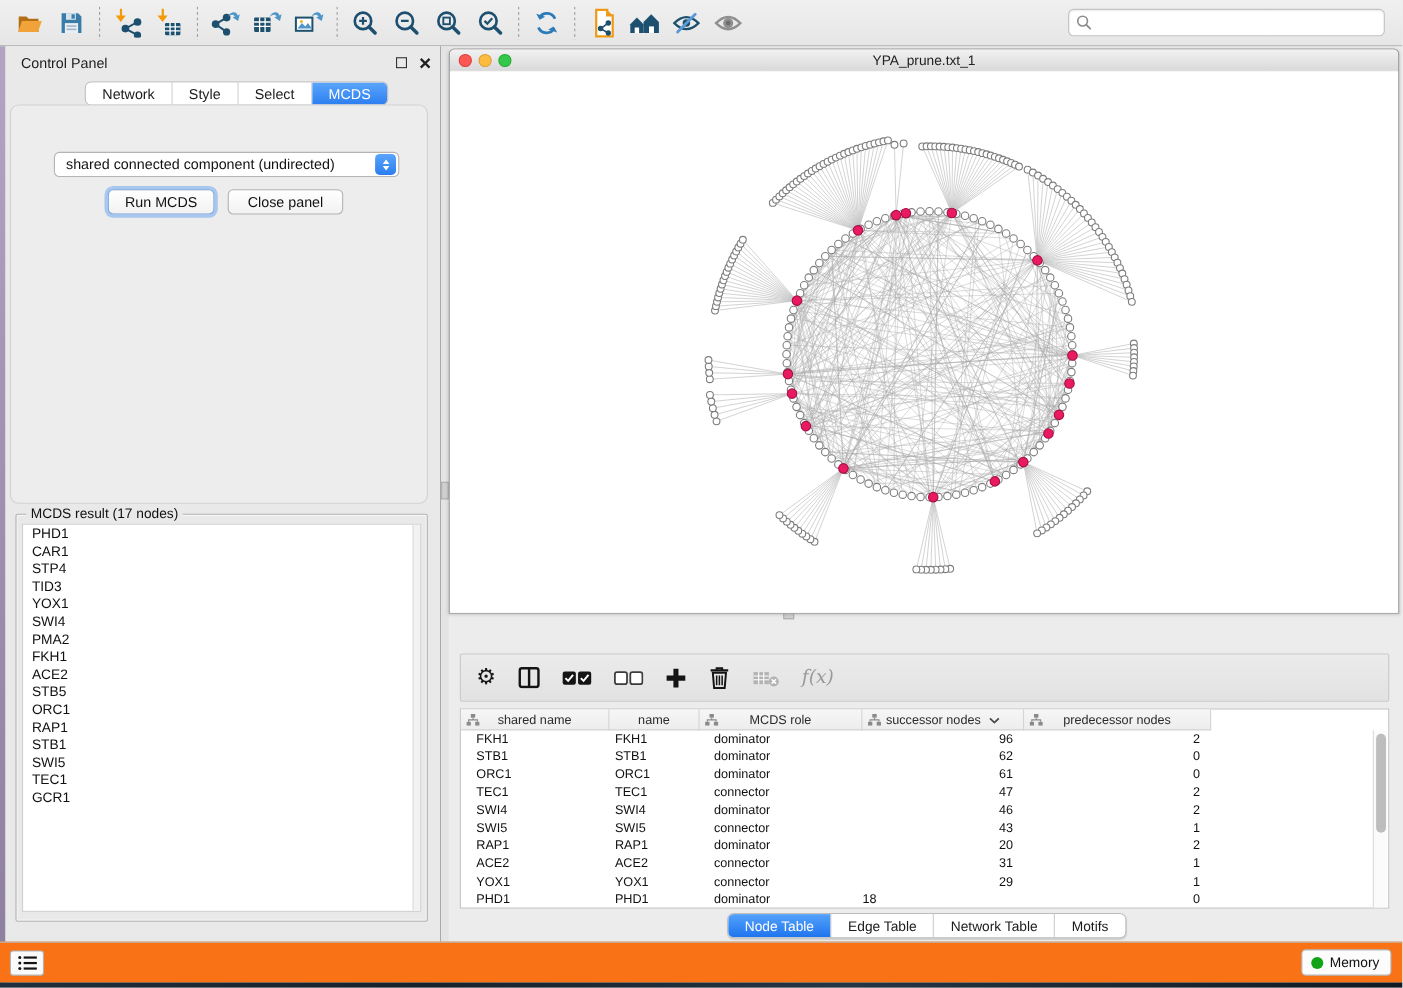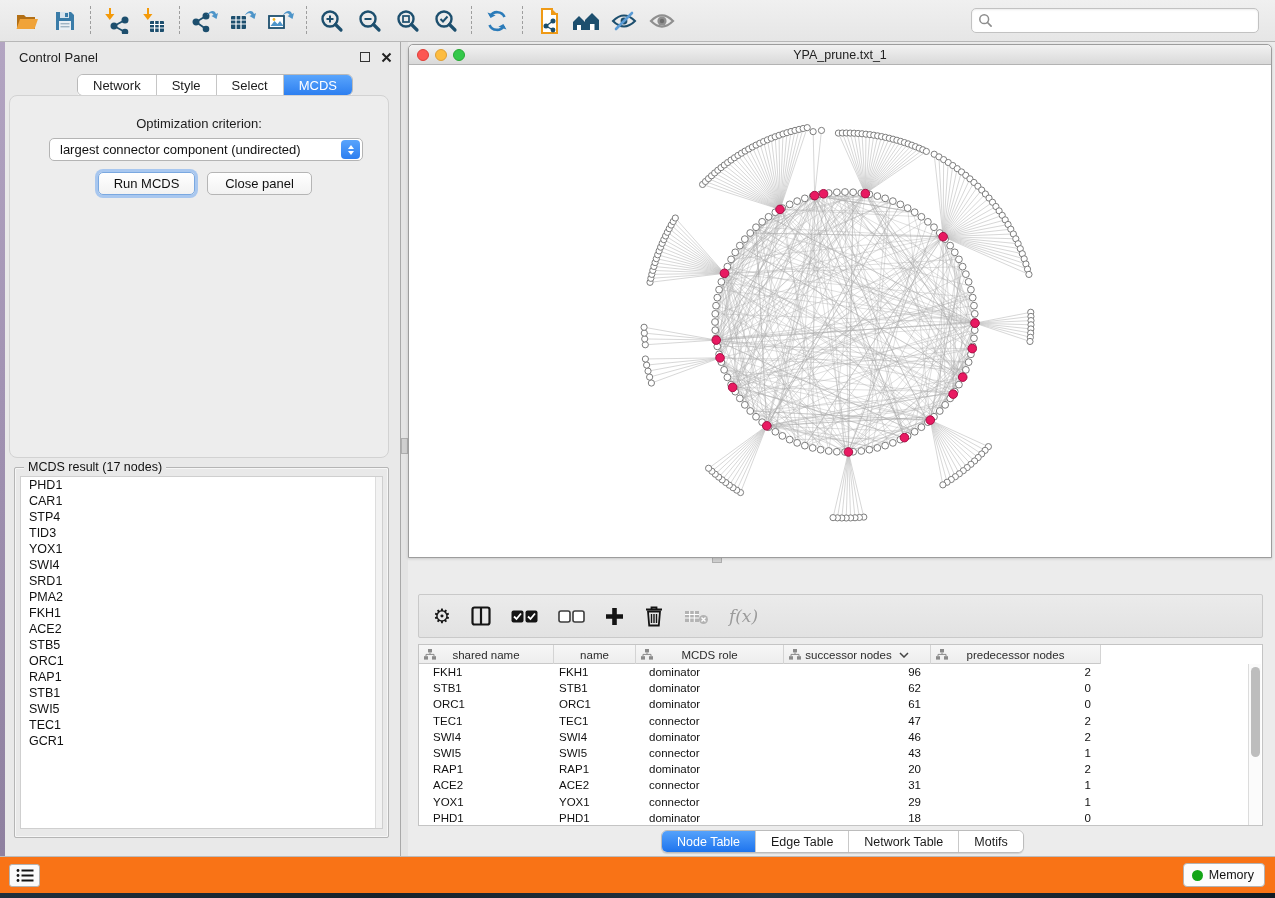--- a/index.html
+++ b/index.html
@@ -296,42 +296,40 @@
         <path d="M1.5 1.5l8 8M9.5 1.5l-8 8" stroke="#222" stroke-width="2"></path>
       </svg>
     </div>
     <div class="seg-tabs" style="left:72px; top:32px;" id="cp-tabs">
         <div class="seg">Network</div>
         <div class="seg">Style</div>
         <div class="seg">Select</div>
         <div class="seg active">MCDS</div>
       </div>
     <div class="subpanel">
-      <div class="crit-label" style="top:20px;">Optimization criterion:</div>
       <div class="select" style="top:42px;">
-        <span>largest connector component (undirected)</span>
+        <span>shared connected component (undirected)</span>
         <span class="stepper">
           <span class="car-up"></span>
             <span class="car-dn"></span>
         </span>
       </div>
       <button class="btn focusring" style="left:88px; top:76px; width:97px;">Run MCDS</button>
       <button class="btn" style="left:197px; top:76px; width:105px;">Close panel</button>
     </div>
     <div class="groupbox">
       <span class="groupbox-legend">MCDS result (17 nodes)</span>
       <div class="mcds-list" id="mcds-list">
         <div class="mcds-scroll"></div>
       <div class="mcds-item">PHD1</div>
           <div class="mcds-item">CAR1</div>
           <div class="mcds-item">STP4</div>
           <div class="mcds-item">TID3</div>
           <div class="mcds-item">YOX1</div>
           <div class="mcds-item">SWI4</div>
-          <div class="mcds-item">SRD1</div>
           <div class="mcds-item">PMA2</div>
           <div class="mcds-item">FKH1</div>
           <div class="mcds-item">ACE2</div>
           <div class="mcds-item">STB5</div>
           <div class="mcds-item">ORC1</div>
           <div class="mcds-item">RAP1</div>
           <div class="mcds-item">STB1</div>
           <div class="mcds-item">SWI5</div>
           <div class="mcds-item">TEC1</div>
           <div class="mcds-item">GCR1</div>
@@ -1281,21 +1279,21 @@
             <div class="td" style="width: 135px; text-align: left; padding: 0px 0px 0px 14px;">YOX1</div>
             <div class="td" style="width: 82px; text-align: left; padding: 0px 0px 0px 5px;">YOX1</div>
             <div class="td" style="width: 148px; text-align: left; padding: 0px 0px 0px 13px;">connector</div>
             <div class="td" style="width: 147px; text-align: right; padding: 0px 10px 0px 0px;">29</div>
             <div class="td" style="width: 170px; text-align: right; padding: 0px 10px 0px 0px;">1</div>
           </div>
           <div class="tr">
             <div class="td" style="width: 135px; text-align: left; padding: 0px 0px 0px 14px;">PHD1</div>
             <div class="td" style="width: 82px; text-align: left; padding: 0px 0px 0px 5px;">PHD1</div>
             <div class="td" style="width: 148px; text-align: left; padding: 0px 0px 0px 13px;">dominator</div>
-            <div class="td" style="width: 147px; text-align: right; padding: 0px 10px 0px 0px;">18</div>
+            <div class="td" style="width: 147px; padding: 0px 10px 0px 0px;">18</div>
             <div class="td" style="width: 170px; text-align: right; padding: 0px 10px 0px 0px;">0</div>
           </div>
         </div>
       <div class="tscroll">
         <div class="tthumb"></div>
       </div>
     </div>
 
     <div class="tp-tabs" id="tbl-tabs">
         <div class="tp-tab active">Node Table</div>

